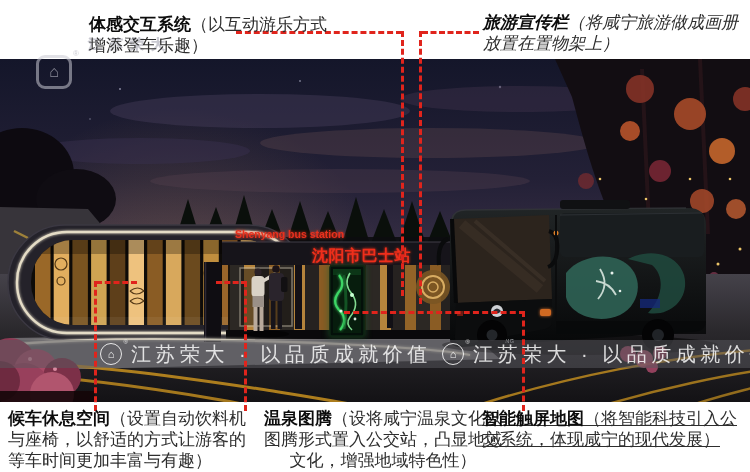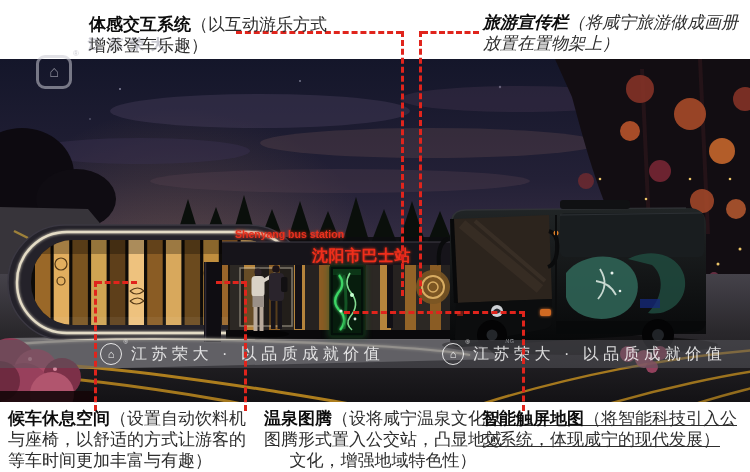--- a/index.html
+++ b/index.html
@@ -10,21 +10,21 @@
 
   
   .band{position:absolute;left:0;top:281px;width:750px;height:28px;
         background:rgba(88,88,94,0.52);z-index:3;}
   .band-group{position:absolute;top:0;height:28px;display:flex;align-items:center;gap:9px;}
   .band-left{left:100px;} .band-right{left:442px;}
   .band-logo{position:relative;width:20px;height:20px;border:1.6px solid rgba(255,255,255,0.85);
         border-radius:50%;display:flex;align-items:center;justify-content:center;
         color:rgba(255,255,255,0.9);font-size:11px;line-height:1;}
   .band-logo .reg{position:absolute;top:-5px;right:-7px;font-size:6px;color:rgba(255,255,255,0.8);}
-  .band-text{font-size:16px;letter-spacing:4.5px;color:rgba(255,255,255,0.82);white-space:nowrap;}
+  .band-text{font-size:20px;letter-spacing:4.5px;color:rgba(255,255,255,0.82);white-space:nowrap;}
 
   
   .wm-brand{position:absolute;left:88px;top:36px;z-index:4;font-size:14px;letter-spacing:7px;
         color:rgba(255,255,255,0.12);-webkit-text-stroke:1px rgba(170,170,182,0.55);
         text-shadow:0 0 1px rgba(160,160,172,0.35);white-space:nowrap;text-align:center;}
   .wm-logo-big{position:absolute;left:36px;top:55px;width:30px;height:28px;z-index:4;
         border:3px solid rgba(200,200,210,0.55);border-radius:9px;display:flex;
         align-items:center;justify-content:center;color:rgba(215,215,225,0.6);font-size:16px;}
   .wm-logo-big .reg{position:absolute;top:-9px;right:-10px;font-size:8px;color:rgba(170,170,182,0.6);}
   .wm-name{position:absolute;left:73px;top:46px;z-index:4;font-size:37px;font-weight:bold;

